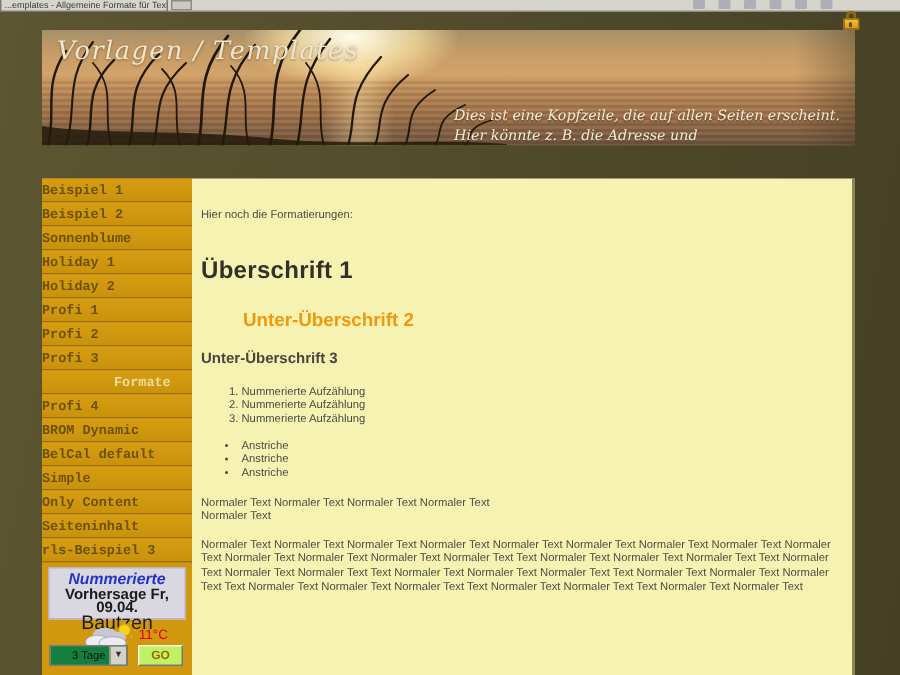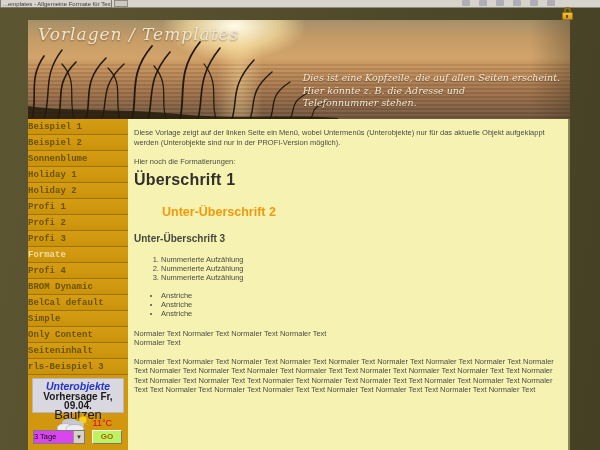--- a/index.html
+++ b/index.html
@@ -22,21 +22,21 @@
   
   .lock { position:absolute; left:561px; top:7px; width:13px; height:13px; }
   .lock .shackle { position:absolute; left:3px; top:0; width:7px; height:7px;
                    border:2px solid #8a6c14; border-bottom:none; border-radius:4px 4px 0 0; }
   .lock .body { position:absolute; left:1px; top:5px; width:11px; height:8px;
                 background:linear-gradient(180deg,#f2c240,#d8951c); border:1px solid #9a7410;
                 border-radius:1px; }
   .lock .keyhole { position:absolute; left:5px; top:8px; width:2px; height:3px; background:#6b4e08; }
 
   
-  .header { position:absolute; left:28px; top:20px; width:542px; height:99px; overflow:hidden;
+  .header { position:absolute; left:28px; top:20px; width:542px; height:77px; overflow:hidden;
     background:
       radial-gradient(ellipse 100px 48px at 38% 6%, rgba(255,253,235,.98), rgba(255,234,170,.6) 45%, rgba(255,214,140,0) 72%),
       radial-gradient(ellipse 34px 150px at 39% 65%, rgba(255,226,160,.45), rgba(255,226,160,0) 70%),
       linear-gradient(180deg,#a5906a 0%,#c59b66 18%,#d2a46b 38%,#c2905c 48%,#ab7c50 62%,#976c48 76%,#7d5d42 90%,#6a523c 100%);
   }
   .header .ripples { position:absolute; left:0; top:44%; width:100%; height:56%;
       background:repeating-linear-gradient(180deg, rgba(70,40,22,.10) 0 2px, rgba(255,232,185,.07) 2px 4px); }
   .header .vignette { position:absolute; right:0; top:0; width:40px; height:100%;
       background:linear-gradient(90deg, rgba(60,50,30,0), rgba(60,50,30,.35)); }
   .grass-svg { position:absolute; left:0; bottom:0; width:310px; height:85px; }
@@ -47,51 +47,51 @@
       font-family:"DejaVu Serif", serif; font-style:italic; font-size:9.5px; line-height:12.5px;
       color:#f4ecd8; text-shadow:0 1px 1px rgba(70,45,20,.6); }
 
   
   .sidebar { position:absolute; left:28px; top:119px; width:100px; height:331px;
              background:#d0970f; }
   .menu-item { height:16px; line-height:16px; 
                font-family:Liberation Mono, monospace; font-weight:bold; font-size:9px;
                color:#6b5300; border-bottom:1px solid #9c7406; cursor:pointer;
                background:linear-gradient(180deg,#d69d13,#ca920c); }
-  .menu-item.active { color:#eedc9e; }
+  .menu-item.active { color:#eedc9e;padding-left:48px; }
 
   
   .weather { position:absolute; left:0; top:258px; width:100px; height:73px; }
   .weather-panel { position:absolute; left:4px; top:1px; width:92px; height:35px;
                    background:#d9d7e0; border:1px solid #b8b6c2; text-align:center; }
   .weather-logo { font-size:10.5px; font-weight:bold; font-style:italic; color:#2233cc;
                   line-height:12px; margin-top:1px; }
   .weather-forecast { font-size:10px; font-weight:bold; color:#1a1a1a; line-height:9px; }
   .weather-city { font-size:13px; font-weight:normal; color:#1a1a1a; line-height:9px; }
   .weather-mid { position:absolute; left:4px; top:38px; width:92px; height:18px; }
   .weather-iconbox { position:absolute; left:20px; top:0; width:44px; height:18px; }
   .weather-temp { position:absolute; right:12px; top:3px; font-size:9px; font-weight:normal; color:#e00000; }
   .weather-controls { position:absolute; left:4px; top:53px; width:92px; height:15px; }
-  .weather-select { position:absolute; left:1px; top:0; width:52px; height:14px; background:#d946ef;
+  .weather-select { position:absolute; left:1px; top:0; width:52px; height:14px; background:#15803d;
                     border:1px solid #7a7a7a; font-size:7.5px; color:#111; line-height:12px;
-                    padding-left:0; }
+                    padding-left:14px; }
   .weather-select .dd { position:absolute; right:0; top:0; width:11px; height:12px;
                         background:#d6d2ca; border-left:1px solid #9a978f; text-align:center;
                         font-size:6px; line-height:12px; color:#333; }
   .weather-go { position:absolute; left:60px; top:0; width:30px; height:14px; background:#bef264;
                 border:1px solid; border-color:#f2f0ea #7a7870 #7a7870 #f2f0ea;
                 font-size:8px; font-weight:bold; color:#a06500; text-align:center; line-height:12px; }
 
   
   .content { position:absolute; left:128px; top:119px; width:442px; height:331px;
              background:#f6f3b2; border-right:2px solid rgba(125,115,65,.85);
              padding:9px 8px 0 6px; color:#4c4c44; font-size:7.5px; line-height:9.5px; }
   .content p.intro   { width:432px; }
   .content p.note    { margin-top:10px; }
-  .content h1 { margin-top:4px; font-size:16px; line-height:18px; color:#32302a; letter-spacing:.2px; }
+  .content h1 { margin-top:24px; font-size:16px; line-height:18px; color:#32302a; letter-spacing:.2px; }
   .content h2 { margin-top:16px; font-size:12.5px; line-height:14px; color:#ef9a0c;margin-left:28px; }
   .content h3 { margin-top:14px; font-size:10px;  line-height:11px; color:#46463e; }
   .content ol { margin:11px 0 0 0; padding-left:27px; }
   .content ul { margin:9px 0 0 0;  padding-left:27px; list-style:disc; }
   .content li { line-height:9px; }
   .content p.normal-a { margin-top:11px; }
   .content p.normal-b { margin-top:9px; width:434px; }
 </style>
 </head>
 <body>
@@ -166,21 +166,21 @@
     <div class="menu-item">Profi 4</div>
     <div class="menu-item">BROM Dynamic</div>
     <div class="menu-item">BelCal default</div>
     <div class="menu-item">Simple</div>
     <div class="menu-item">Only Content</div>
     <div class="menu-item">Seiteninhalt</div>
     <div class="menu-item">rls-Beispiel 3</div>
 
     <div class="weather">
       <div class="weather-panel">
-        <div class="weather-logo">Unterobjekte</div>
+        <div class="weather-logo">Nummerierte</div>
         <div class="weather-forecast">Vorhersage Fr, 09.04.</div>
         <div class="weather-city">Bautzen</div>
       </div>
       <div class="weather-mid">
         <div class="weather-iconbox">
           <svg viewBox="0 0 44 18" width="44" height="18">
             <circle cx="31" cy="5" r="4" fill="#f6d21e" stroke="#dca400" stroke-width="1"></circle>
             <g stroke="#e8b800" stroke-width="1">
               <line x1="31" y1="-1" x2="31" y2="1"></line>
                 <line x1="37" y1="5" x2="39" y2="5"></line>
@@ -199,21 +199,20 @@
         <div class="weather-select">
           <span>3 Tage</span>
           <span class="dd">▼</span>
         </div>
         <div class="weather-go">GO</div>
       </div>
     </div>
   </div>
 
   <div class="content">
-    <p class="intro">Diese Vorlage zeigt auf der linken Seite ein Menü, wobei Untermenüs (Unterobjekte) nur für das aktuelle Objekt aufgeklappt werden (Unterobjekte sind nur in der PROFI-Version möglich).</p>
     <p class="note">Hier noch die Formatierungen:</p>
     <h1>Überschrift 1</h1>
     <h2>Unter-Überschrift 2</h2>
     <h3>Unter-Überschrift 3</h3>
     <ol>
       <li>Nummerierte Aufzählung</li>
       <li>Nummerierte Aufzählung</li>
       <li>Nummerierte Aufzählung</li>
     </ol>
     <ul>

